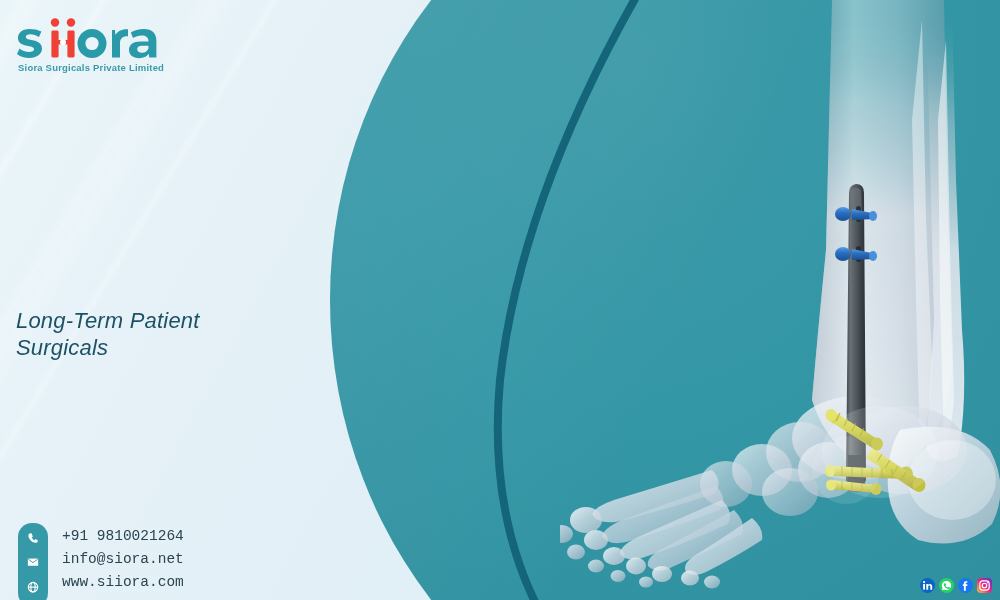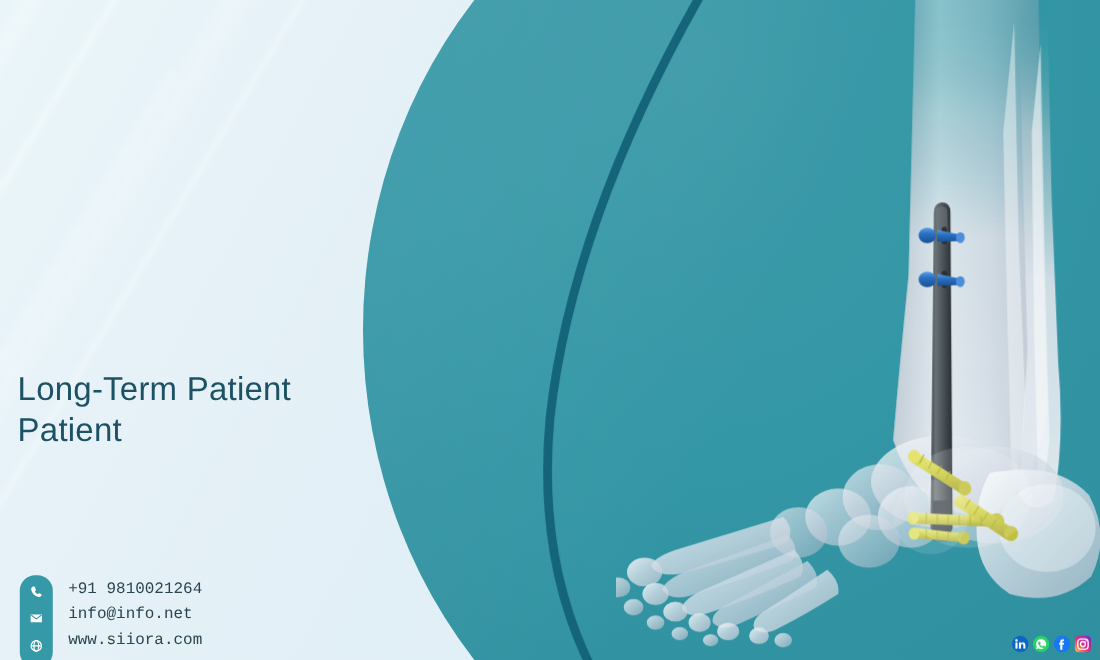--- a/index.html
+++ b/index.html
@@ -67,22 +67,22 @@
     font-size:50px;line-height:0.98;
     letter-spacing:-0.5px;
     transform:scaleX(.92);transform-origin:left center;
     white-space:nowrap;
   }
   .hl-1{color:#1d7e98;}
   .hl-2,.hl-3{color:#2d4f5e;}
 
   
   .subhead{
-    position:absolute;left:16px;top:337px;width:420px;
-    font-size:30px;line-height:1.22;font-weight:400;
+    position:absolute;left:16px;top:308px;width:420px;
+    font-size:22px;line-height:1.22;font-style:italic;font-weight:400;
     color:#1d5264;letter-spacing:.2px;
   }
 
   
   .contact{position:absolute;left:18px;top:523px;display:flex;gap:0;}
   .contact-bar{
     width:30px;border-radius:14px 14px 14px 14px;
     background:#3699a8;
     padding:9px 0 14px 0;
     display:flex;flex-direction:column;align-items:center;gap:12px;
@@ -284,45 +284,78 @@
         </g>
       </g>
 
       <ellipse cx="880" cy="452" rx="58" ry="46" fill="#ffffff" opacity=".16"></ellipse>
       <ellipse cx="846" cy="470" rx="34" ry="34" fill="#ffffff" opacity=".12"></ellipse>
     </g>
 
     <path d="M640,-10 Q520,200 500,380 Q488,512 540,612" fill="none" stroke="#14647a" stroke-width="8" stroke-linecap="round"></path>
   </svg>
 
+  <div class="logo">
+    <svg width="180" height="50" viewBox="0 0 180 50">
+
+      <path d="M13,17 C6,17 2,21 2,26 C2,31 6,33 12,34 C16,34.6 18,35.4 18,37.2
+               C18,39 16,40 13,40 C9.5,40 6,38.6 3.6,36.6 L1,42 C4,44.6 8.6,46 13.4,46
+               C21,46 26,42 26,36.6 C26,31.4 22,29.2 15.6,28 C11.6,27.3 9.8,26.6 9.8,24.9
+               C9.8,23.2 11.6,22.2 14.2,22.2 C17.2,22.2 20.4,23.3 23,25.1 L25.4,19.6
+               C22,17.8 17.8,17 13,17 Z" fill="#2b9aa8"></path>
+
+      <circle cx="39" cy="10.5" r="4.2" fill="#ef4136"></circle>
+      <rect x="35.4" y="18.5" width="7.2" height="27" rx="1.4" fill="#ef4136"></rect>
+
+      <circle cx="55" cy="10.5" r="4.2" fill="#ef4136"></circle>
+      <rect x="51.4" y="18.5" width="7.2" height="27" rx="1.4" fill="#ef4136"></rect>
+
+      <rect x="42" y="28" width="10" height="4.4" fill="#ef4136"></rect>
+      <circle cx="47" cy="30.2" r="3" fill="#ffffff"></circle>
+
+      <circle cx="76" cy="31.5" r="14.5" fill="#2b9aa8"></circle>
+      <circle cx="76" cy="31.5" r="6.6" fill="#eaf5f9"></circle>
+
+      <path d="M96,18 L96,45.5 L104,45.5 L104,31 C104,26.6 107,24 112,24.4 L112,17.2
+               C105.8,16.8 101.4,19 99.4,23 L99,18 Z" fill="#2b9aa8"></path>
+
+      <path d="M128,17 C122.6,17 118.2,18.4 114.8,20.6 L117,26 C119.6,24.3 122.6,23.4 125.6,23.4
+               C130,23.4 132.4,25.4 132.4,28.6 L132.4,29.4 L124.6,29.4 C117,29.4 113,32.6 113,37.8
+               C113,43 117,46.2 123.2,46.2 C127.6,46.2 131,44.6 132.8,41.8 L133.2,45.5 L140.4,45.5
+               L140.4,28.6 C140.4,21.2 136,17 128,17 Z
+               M126,40.8 C123,40.8 121.2,39.4 121.2,37.2 C121.2,35 122.8,33.8 126,33.8
+               L132.4,33.8 L132.4,36.4 C131.4,39.2 129,40.8 126,40.8 Z" fill="#2b9aa8"></path>
+    </svg>
+    <div class="logo-sub">Siora Surgicals Private Limited</div>
+  </div>
 
 
   <div class="subhead">
     <div>Long-Term Patient</div>
-    <div>Patient</div>
+    <div>Surgicals</div>
   </div>
 
   <div class="contact">
     <div class="contact-bar">
       <svg class="ci" viewBox="0 0 24 24" fill="#ffffff">
         <path d="M6.6 2.5 C5.4 2.5 3 4.5 3 6.8 c0 6.6 7.6 14.2 14.2 14.2 2.3 0 4.3-2.4 4.3-3.6 0-.6-.3-1-.8-1.3l-3.1-1.8c-.6-.3-1.2-.2-1.6.3l-1.3 1.6c-2.2-1-4.3-3.1-5.3-5.3l1.6-1.3c.5-.4.6-1 .3-1.6L9.5 3.3c-.3-.5-.7-.8-1.3-.8z"></path>
       </svg>
       <svg class="ci" viewBox="0 0 24 24" fill="#ffffff">
         <path d="M2 5h20v14H2z" fill="#ffffff"></path>
         <path d="M2.8 6 12 13 21.2 6" fill="none" stroke="#3699a8" stroke-width="1.8"></path>
       </svg>
       <svg class="ci" viewBox="0 0 24 24">
         <circle cx="12" cy="12" r="9.2" fill="none" stroke="#ffffff" stroke-width="2.2"></circle>
         <ellipse cx="12" cy="12" rx="4.2" ry="9.2" fill="none" stroke="#ffffff" stroke-width="2.2"></ellipse>
         <line x1="2.8" y1="12" x2="21.2" y2="12" stroke="#ffffff" stroke-width="2.2"></line>
       </svg>
     </div>
     <div class="contact-lines">
       <span>+91 9810021264</span>
-      <span>info@info.net</span>
+      <span>info@siora.net</span>
       <span>www.siiora.com</span>
     </div>
   </div>
 
   <div class="social">
     <svg class="sic" viewBox="0 0 24 24">
       <circle cx="12" cy="12" r="12" fill="#0a66c2"></circle>
       <rect x="5" y="9.6" width="3" height="9" fill="#fff"></rect>
       <circle cx="6.5" cy="6.4" r="1.8" fill="#fff"></circle>
       <path d="M10 9.6h2.9v1.3c.6-.9 1.6-1.5 3-1.5 2.3 0 3.6 1.4 3.6 4.2v5h-3v-4.5c0-1.3-.5-2-1.6-2-1 0-1.8.7-1.8 2.1v4.4h-3z" fill="#fff"></path>

